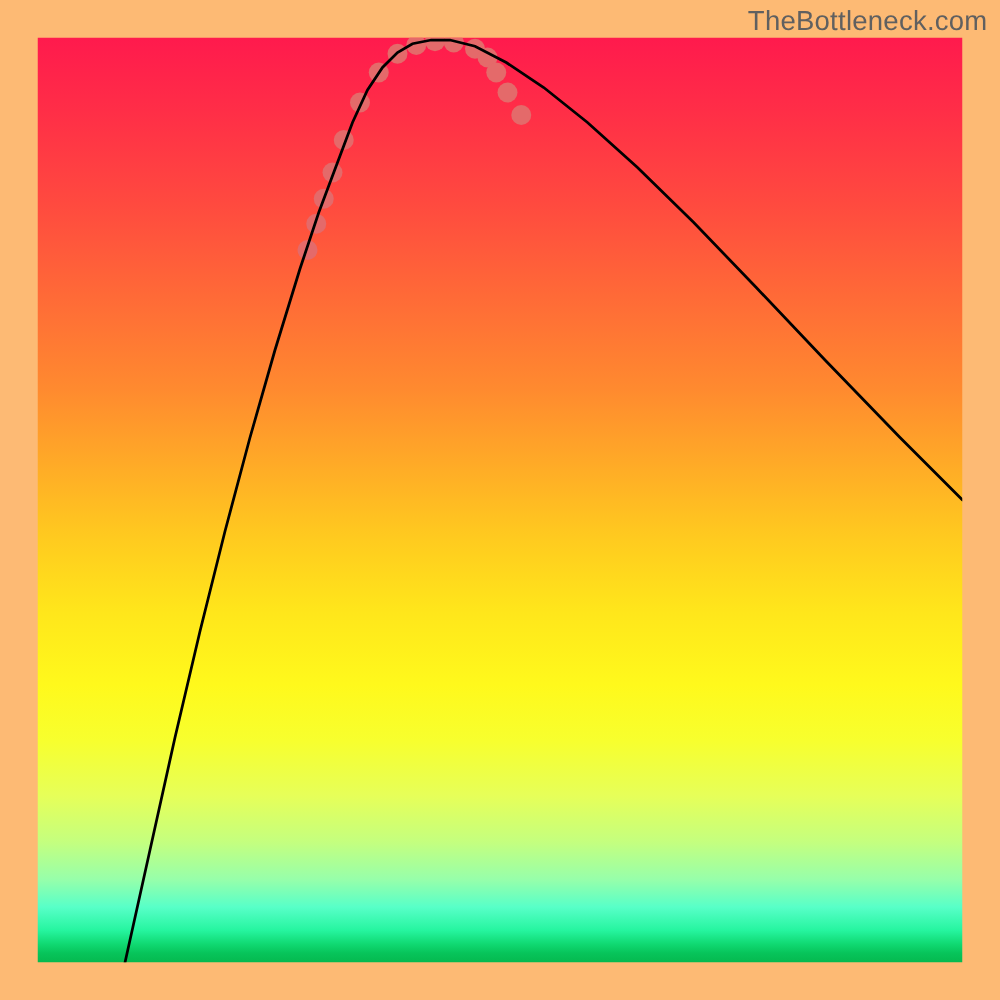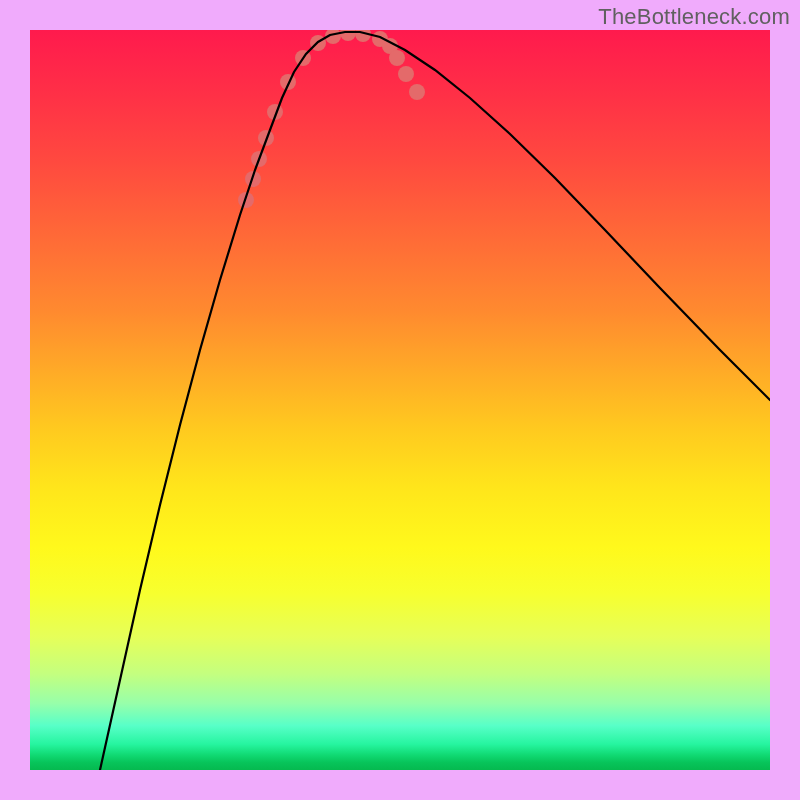--- a/index.html
+++ b/index.html
@@ -8,21 +8,21 @@
     width: 800px;
     height: 800px;
     background: #000;
     overflow: hidden;
     font-family: Arial, Helvetica, sans-serif;
   }
   .stage {
     position: relative;
     width: 800px;
     height: 800px;
-    background: #f0abfc;
+    background: #fdba74;
   }
   .plot {
     position: absolute;
     left: 30px;
     top: 30px;
     width: 740px;
     height: 740px;
     overflow: hidden;
   }
   .gradient {

